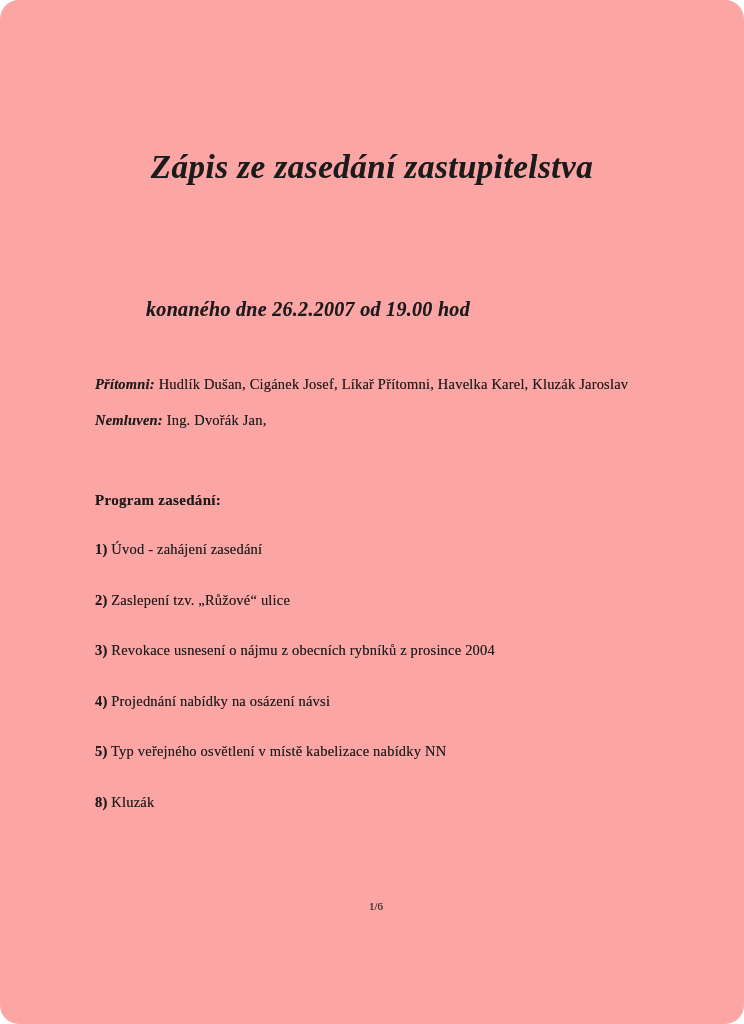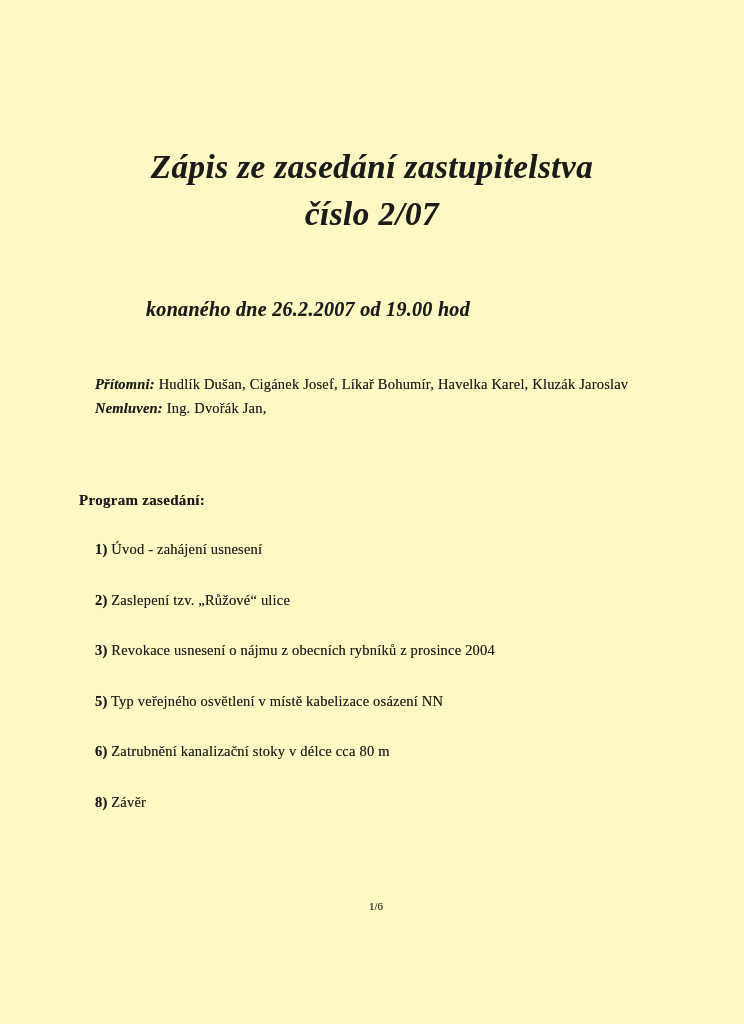--- a/index.html
+++ b/index.html
@@ -4,26 +4,27 @@
 <style>
   html, body {
     margin: 0;
     padding: 0;
     background: #ffffff;
   }
   .page {
     position: relative;
     width: 744px;
     height: 1024px;
-    background: #fef9c3;
+    background: #fca5a5;
     font-family: "Liberation Serif", "DejaVu Serif", serif;
     color: #1b1b1b;
     overflow: hidden;
     
     text-shadow: 0 0 0.5px rgba(25,25,25,0.55);
+    border-radius: 19px;
   }
   .title-block {
     position: absolute;
     top: 144px;
     left: 0;
     width: 744px;
     text-align: center;
     font-size: 33px;
     font-weight: bold;
     font-style: italic;
@@ -43,29 +44,29 @@
   }
   .attendee-line {
     position: absolute;
     left: 95px;
     width: 580px;
     font-size: 14.5px;
     letter-spacing: 0.2px;
     white-space: nowrap;
   }
   .attendee-line.present { top: 376px; }
-  .attendee-line.absent  { top: 400px; }
+  .attendee-line.absent  { top: 412px; }
   .attendee-label {
     font-weight: bold;
     font-style: italic;
   }
   .program-heading {
     position: absolute;
     top: 492px;
-    left: 79px;
+    left: 95px;
     font-size: 15px;
     font-weight: bold;
     letter-spacing: 0.3px;
   }
   .agenda {
     position: absolute;
     top: 541px;
     left: 95px;
     width: 600px;
   }
@@ -88,59 +89,58 @@
     color: #2e2e2e;
   }
 </style>
 </head>
 <body>
 
 <div class="page">
 
   <div class="title-block">
     <div>Zápis ze zasedání zastupitelstva</div>
-    <div>číslo 2/07</div>
   </div>
 
   <div class="date-line">konaného dne 26.2.2007 od 19.00 hod</div>
 
   <div class="attendee-line present">
     <span class="attendee-label">Přítomni:</span>
-    <span>Hudlík Dušan, Cigánek Josef, Líkař Bohumír, Havelka Karel, Kluzák Jaroslav</span>
+    <span>Hudlík Dušan, Cigánek Josef, Líkař Přítomni, Havelka Karel, Kluzák Jaroslav</span>
   </div>
 
   <div class="attendee-line absent">
     <span class="attendee-label">Nemluven:</span>
     <span>Ing. Dvořák Jan,</span>
   </div>
 
   <div class="program-heading">Program zasedání:</div>
 
   <div class="agenda">
     <div class="agenda-item">
       <span class="agenda-num">1)</span>
-      <span>Úvod - zahájení usnesení</span>
+      <span>Úvod - zahájení zasedání</span>
     </div>
     <div class="agenda-item">
       <span class="agenda-num">2)</span>
       <span>Zaslepení tzv. „Růžové“ ulice</span>
     </div>
     <div class="agenda-item">
       <span class="agenda-num">3)</span>
       <span>Revokace usnesení o nájmu z obecních rybníků z prosince 2004</span>
     </div>
     <div class="agenda-item">
-      <span class="agenda-num">5)</span>
-      <span>Typ veřejného osvětlení v místě kabelizace osázení NN</span>
+      <span class="agenda-num">4)</span>
+      <span>Projednání nabídky na osázení návsi</span>
     </div>
     <div class="agenda-item">
-      <span class="agenda-num">6)</span>
-      <span>Zatrubnění kanalizační stoky v délce cca 80 m</span>
+      <span class="agenda-num">5)</span>
+      <span>Typ veřejného osvětlení v místě kabelizace nabídky NN</span>
     </div>
     <div class="agenda-item">
       <span class="agenda-num">8)</span>
-      <span>Závěr</span>
+      <span>Kluzák</span>
     </div>
   </div>
 
   <div class="page-number">1/6</div>
 
 </div>
 
 </body></html>

